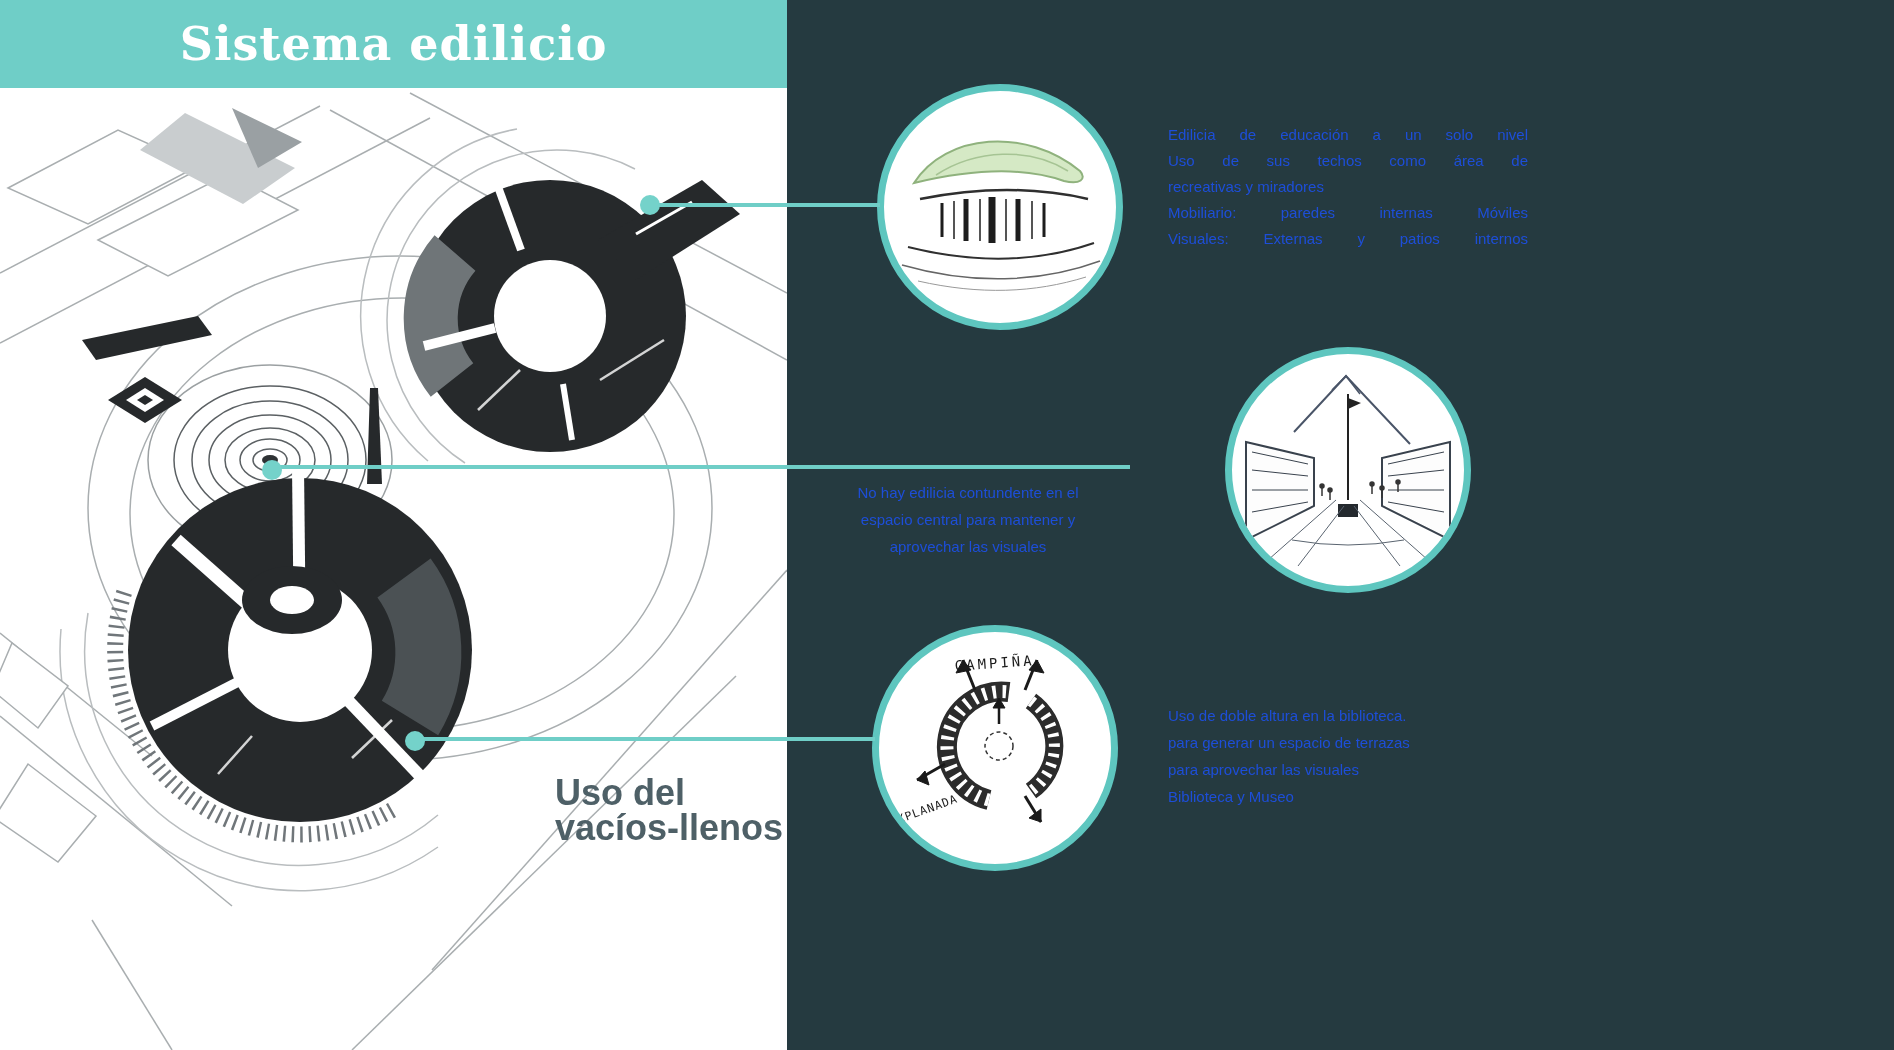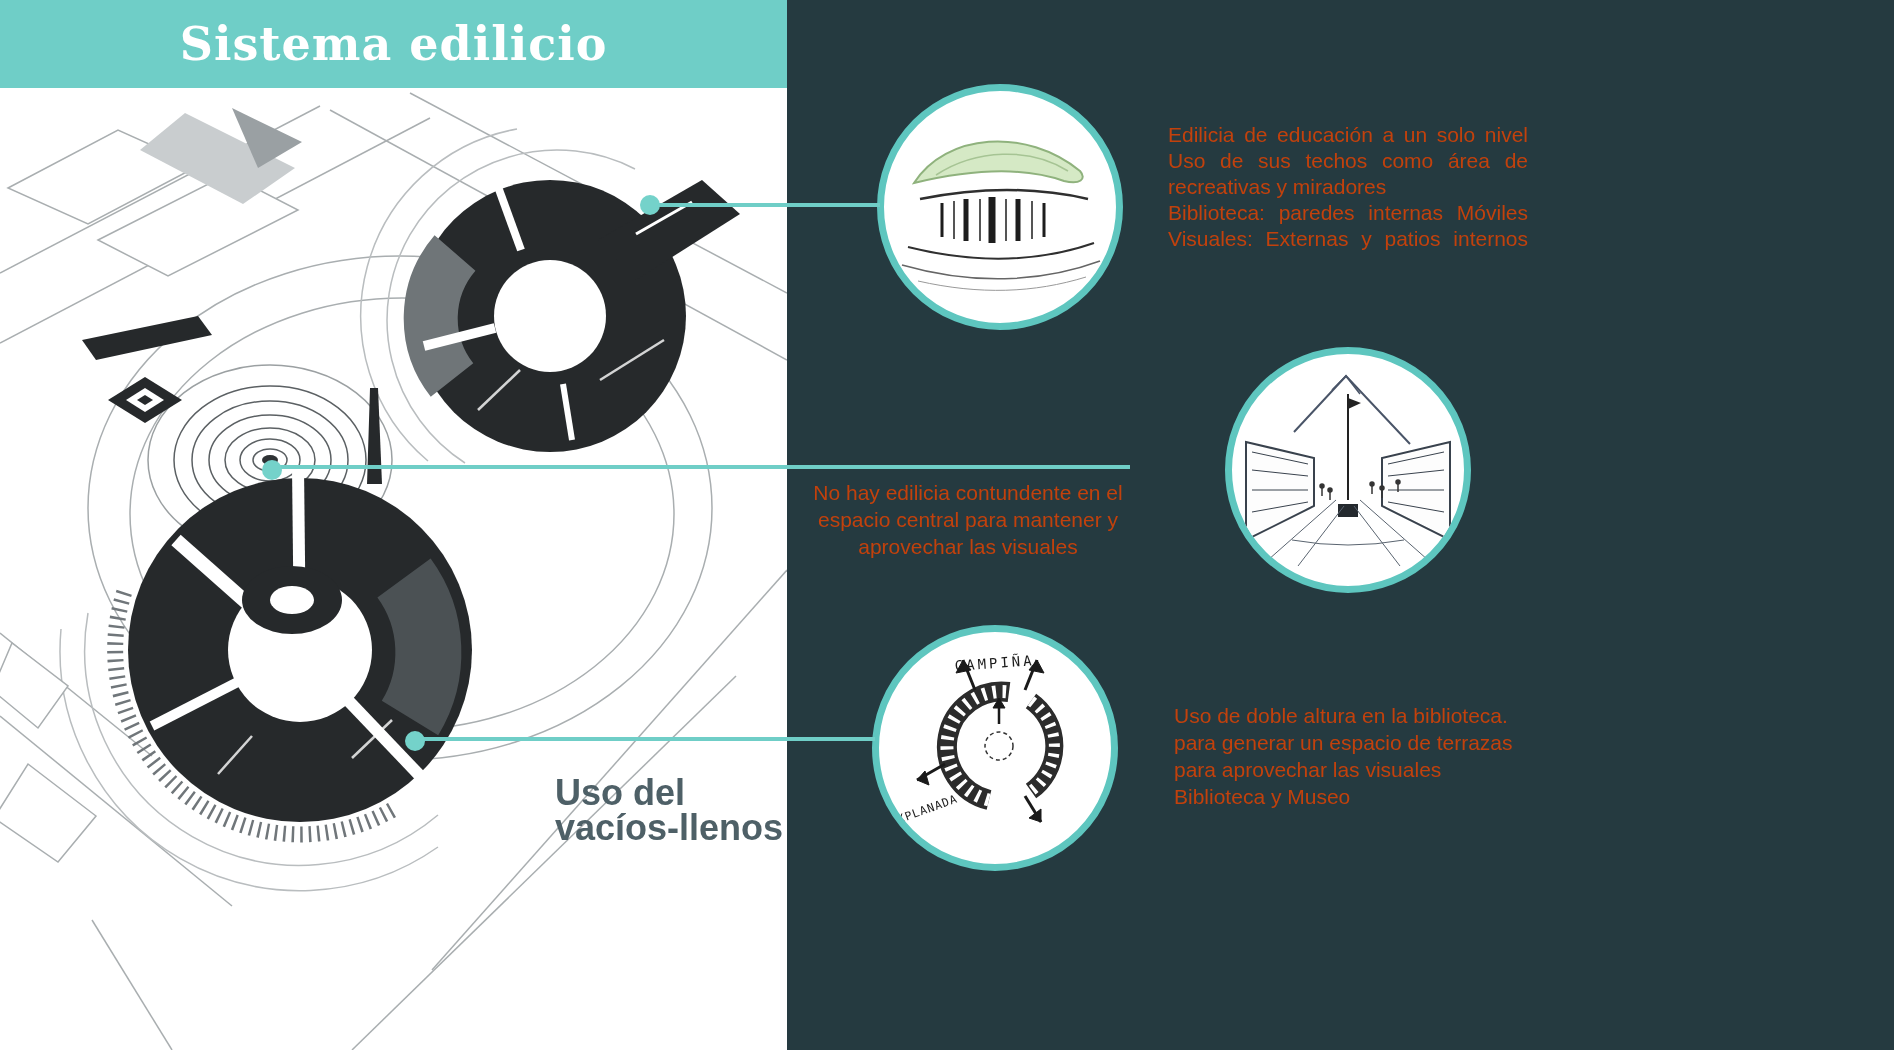--- a/index.html
+++ b/index.html
@@ -23,26 +23,26 @@
   .c2{left:1225px;top:347px;}
   .c3{left:872px;top:625px;}
   .connector{position:absolute;height:4px;background:#6fcec7;z-index:5;}
   .l1{left:650px;top:203px;width:230px;}
   .l2{left:272px;top:465px;width:858px;}
   .l3{left:415px;top:737px;width:460px;}
   .dot{position:absolute;width:20px;height:20px;border-radius:50%;background:#74d2ca;z-index:6;}
   .d1{left:640px;top:195px;}
   .d2{left:262px;top:460px;}
   .d3{left:405px;top:731px;}
-  .annotation{position:absolute;color:#c2410c;font-size:21px;z-index:4;}
+  .annotation{position:absolute;color:#1d4ed8;font-size:15px;z-index:4;}
   .a1{left:1168px;top:122px;width:360px;line-height:26px;}
   .a1 .line{text-align:justify;text-align-last:justify;}
   .a1 .line.no-stretch{text-align:right;text-align-last:left;}
   .a2{left:800px;top:479px;width:336px;line-height:27px;text-align:center;}
-  .a3{left:1168px;top:702px;width:352px;line-height:27px;text-align:left;margin-left:6px;}
+  .a3{left:1168px;top:702px;width:352px;line-height:27px;text-align:left;}
 </style>
 </head>
 <body>
 
 <div class="canvas">
 
   <div class="right-panel"></div>
 
   <div class="header-band">
     <h1 class="header-title">Sistema edilicio</h1>
@@ -223,21 +223,21 @@
         <path d="M146,164 L162,190" stroke-width="3"></path>
           <polygon points="162,190 150,186 162,177"></polygon>
       </g>
     </svg>
   </div>
 
   <div class="annotation a1">
     <div class="line">Edilicia de educación  a un solo nivel</div>
     <div class="line">Uso de sus techos como área de</div>
     <div class="line no-stretch">recreativas y miradores</div>
-    <div class="line">Biblioteca:  paredes internas Móviles</div>
+    <div class="line">Mobiliario:  paredes internas Móviles</div>
     <div class="line">Visuales: Externas y patios  internos</div>
   </div>
 
   <div class="annotation a2">
     <div>No hay edilicia contundente en el</div>
     <div>espacio central  para mantener y</div>
     <div>aprovechar  las visuales</div>
   </div>
 
   <div class="annotation a3">

